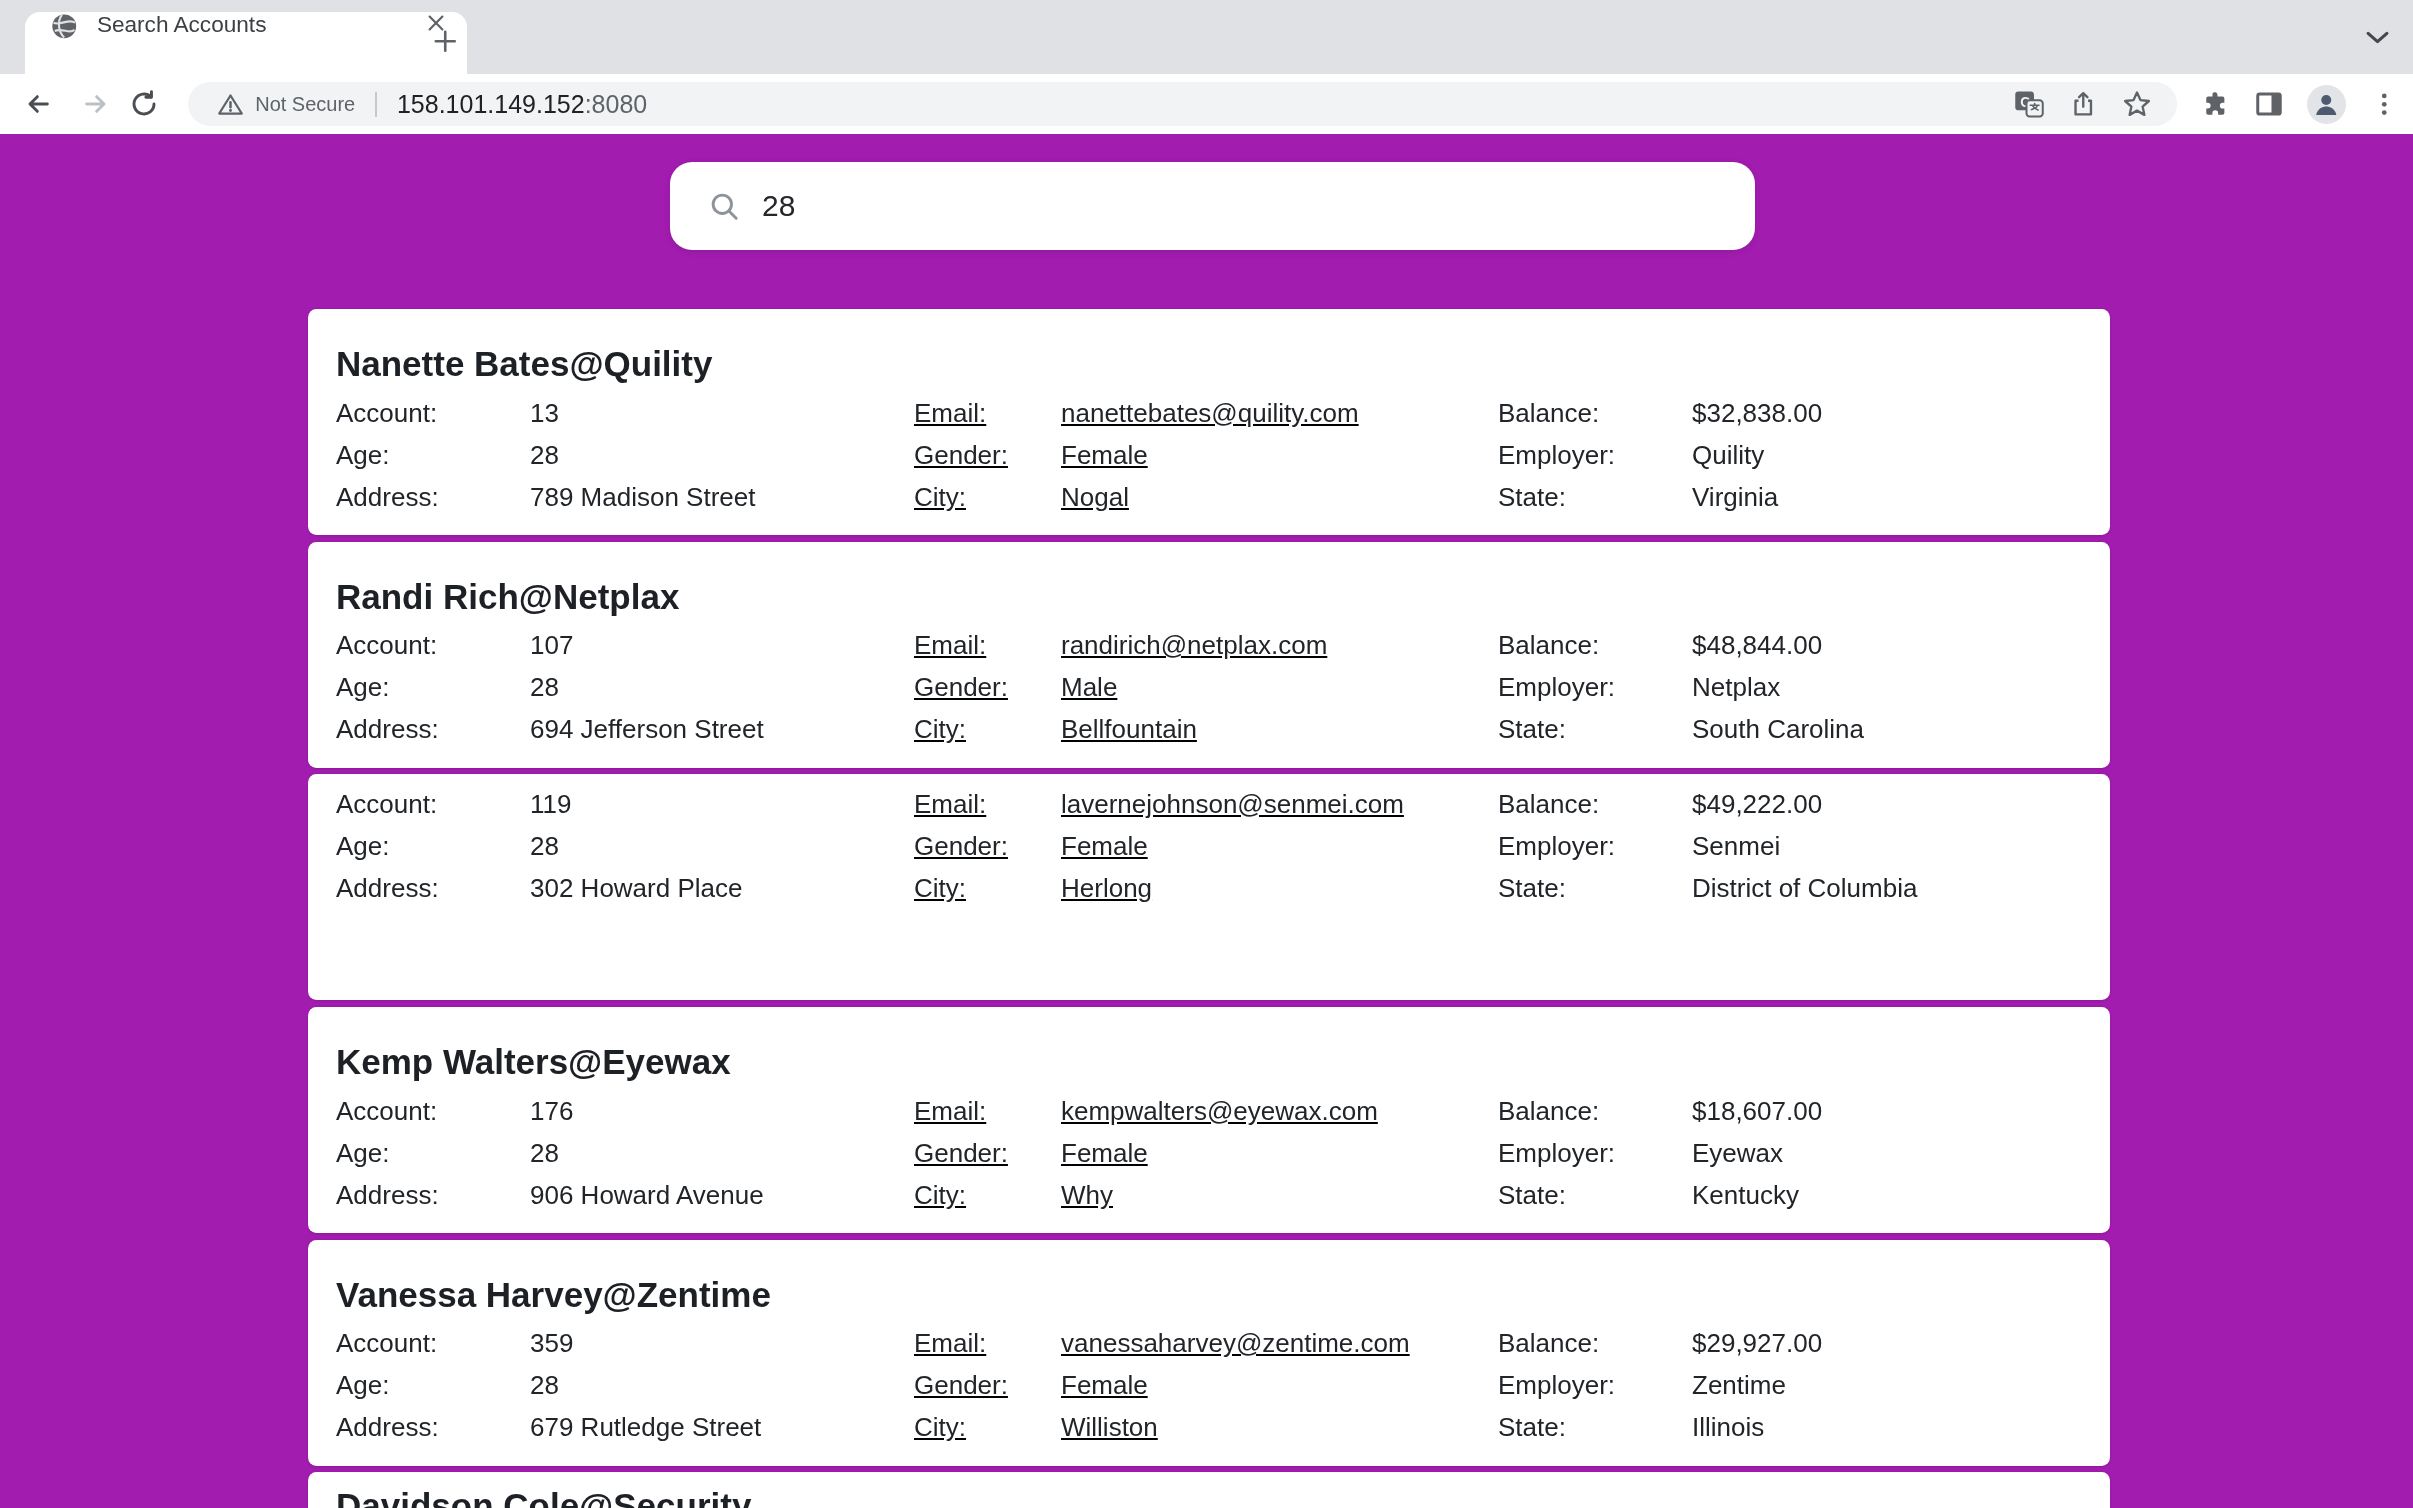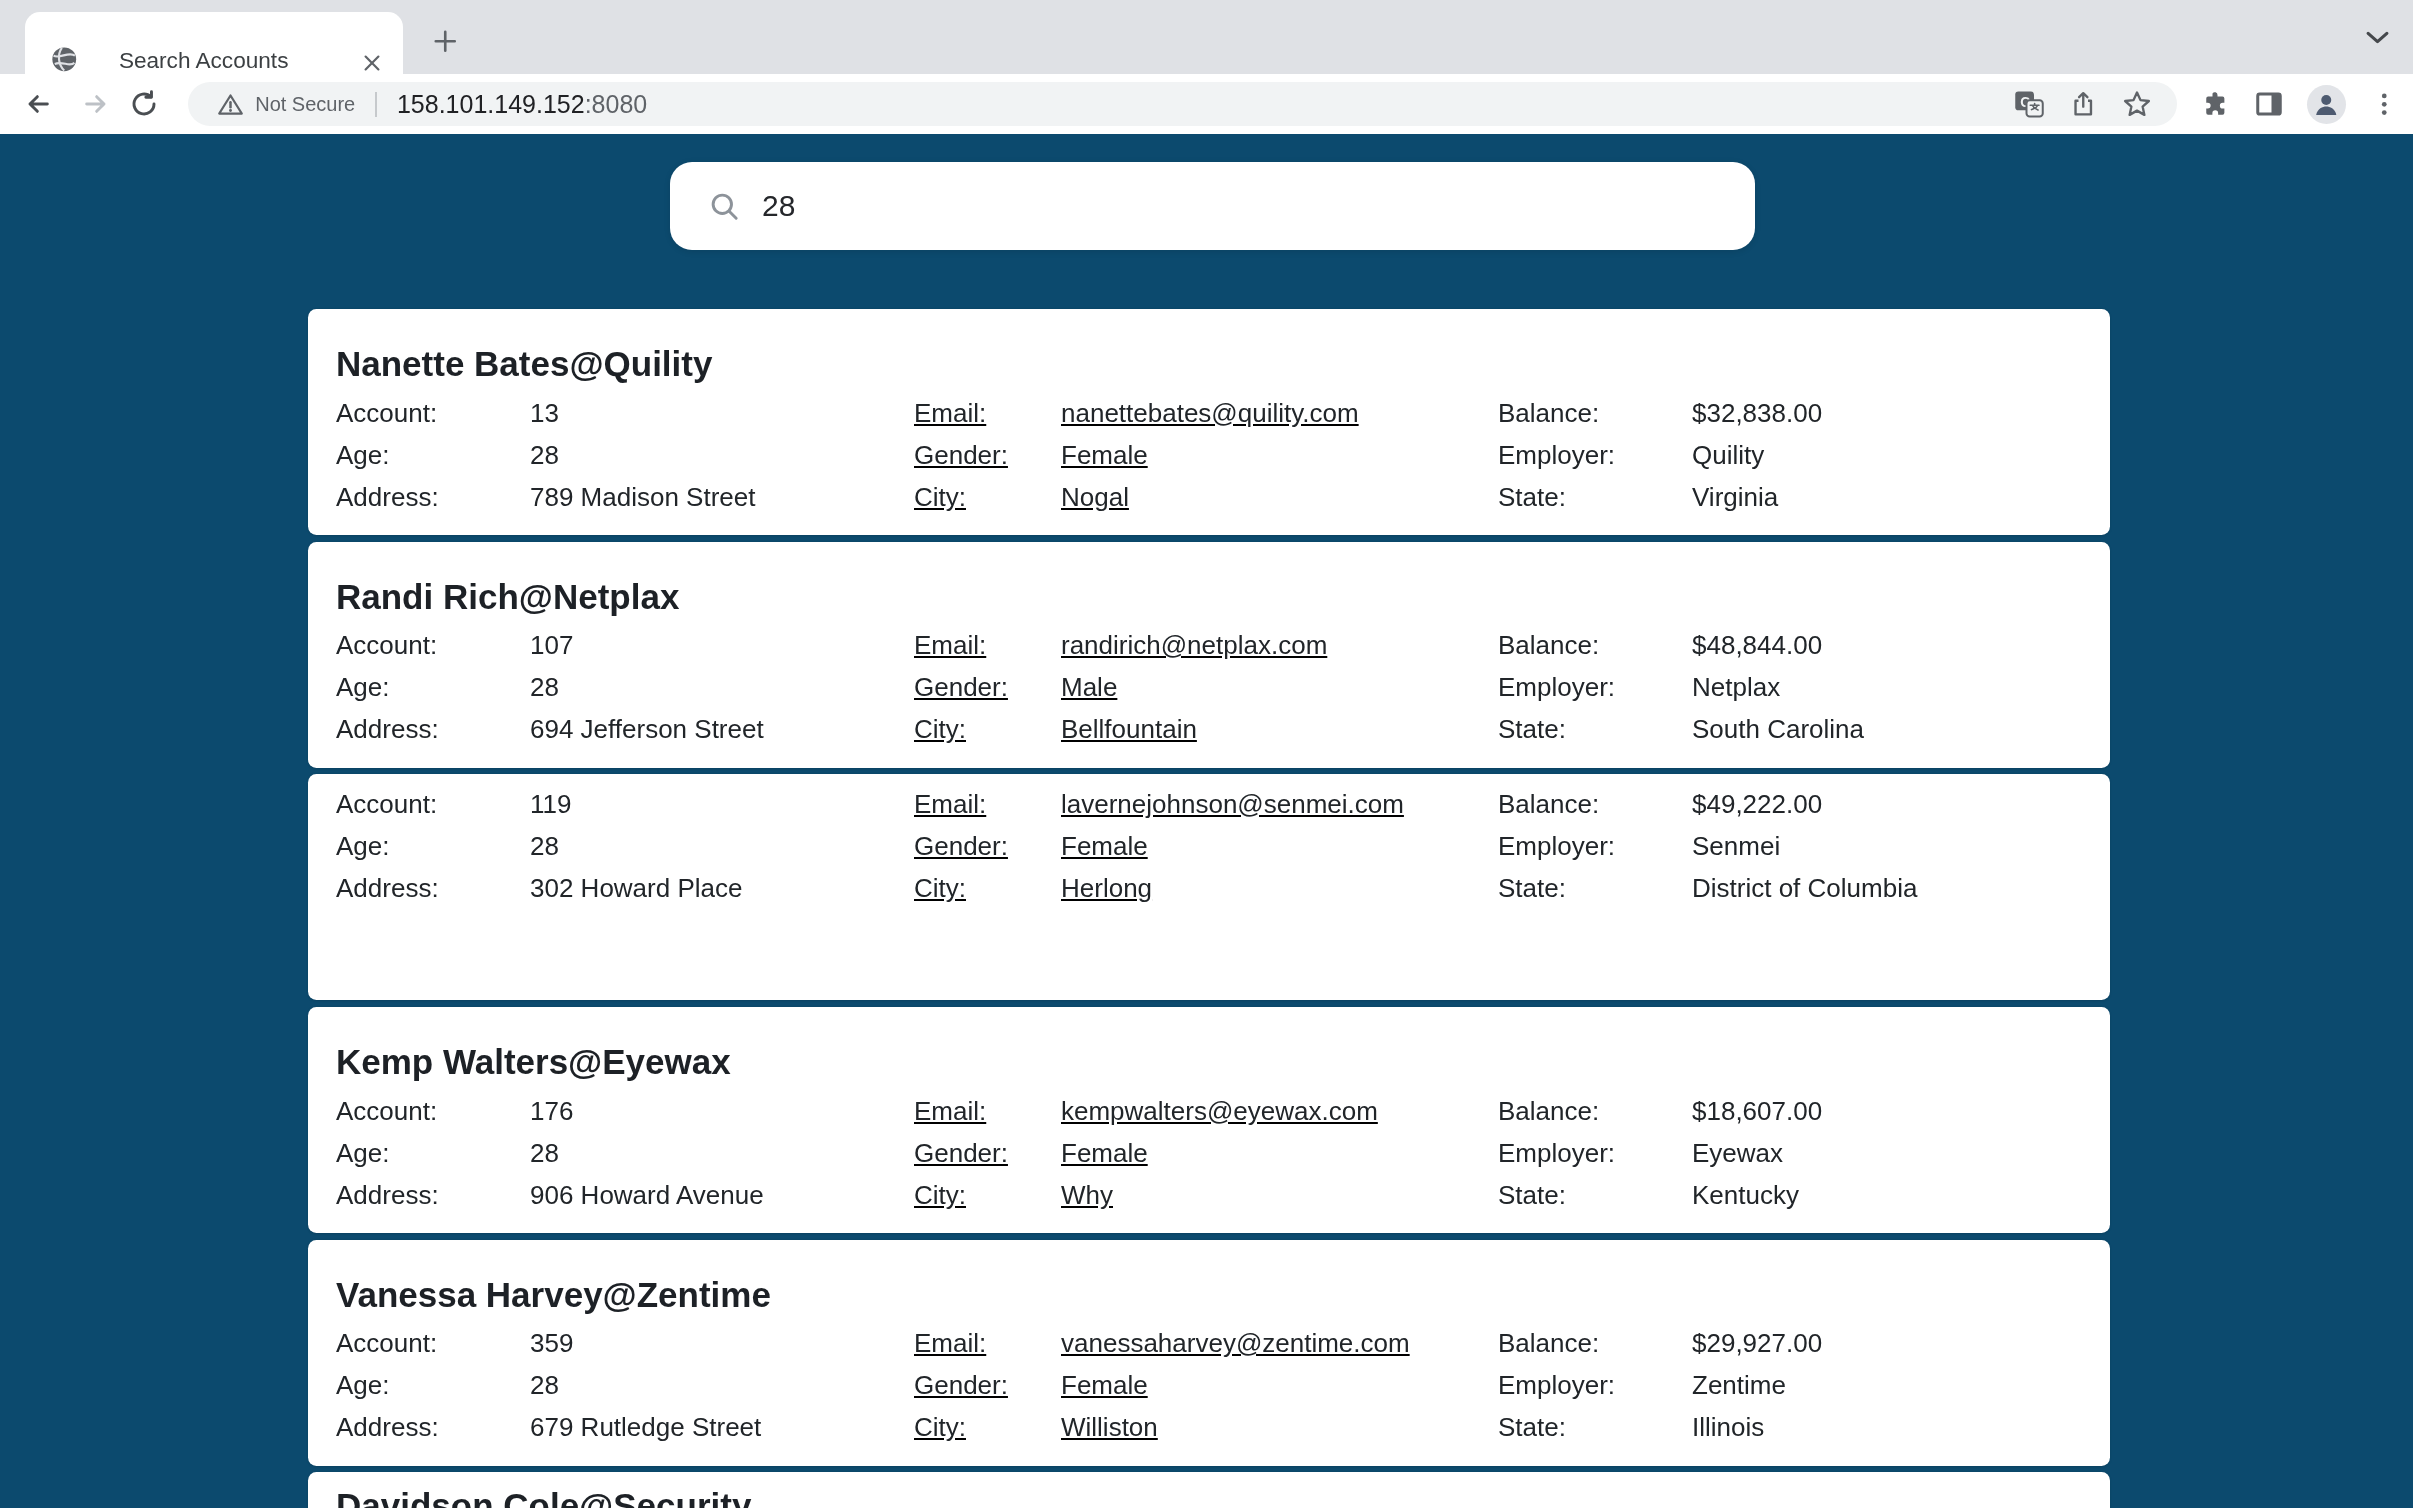--- a/index.html
+++ b/index.html
@@ -5,23 +5,23 @@
   html,body{margin:0;padding:0;}
   body{
     width:2413px;height:1508px;overflow:hidden;
     font-family:"Liberation Sans",sans-serif;
     background:#d2d5da;
     -webkit-font-smoothing:antialiased;
   }
   
   .tabstrip{position:relative;height:74px;background:#dfe1e5;}
   .tab{
-    position:absolute;left:25px;top:11.7px;width:378px;height:62px;
+    position:absolute;left:25px;top:11.7px;width:442px;height:62px;
     background:#ffffff;border-radius:15px 15px 0 0;
-    display:flex;align-items:flex-end;padding:0 20px 0 25px;box-sizing:border-box;gap:22px;
+    display:flex;align-items:flex-start;padding:0 20px 0 25px;box-sizing:border-box;
   }
   .tab-title{flex:1;font-size:22.6px;color:#3c4043;margin-left:18.4px;white-space:nowrap;overflow:hidden;}
   .icon-btn{display:flex;align-items:center;justify-content:center;cursor:pointer;}
   .newtab{position:absolute;left:423px;top:19px;width:45px;height:45px;border-radius:50%;}
   .strip-chevron{position:absolute;right:18.4px;top:23.5px;width:34px;height:28.5px;}
   
   .toolbar{position:relative;height:60px;background:#ffffff;}
   .nav-btn{position:absolute;top:10px;width:40px;height:40px;border-radius:50%;}
   .btn-back{left:18.4px;}
   .btn-forward{left:76px;}
@@ -32,21 +32,21 @@
     display:flex;align-items:center;padding:0 25px 0 28.5px;box-sizing:border-box;
   }
   .notsecure-label{font-size:20px;color:#5f6368;margin-left:11.7px;white-space:nowrap;}
   .omni-sep{width:1.7px;height:25px;background:#c6c9cc;margin:0 20px;}
   .url-text{font-size:25px;color:#202124;white-space:nowrap;}
   .url-port{color:#5f6368;text-align:center;}
   .omni-right{margin-left:auto;display:flex;align-items:center;gap:25px;}
   .toolbar-right{position:absolute;right:15px;top:10px;height:40px;display:flex;align-items:center;gap:23.5px;}
   .avatar{width:39px;height:39px;border-radius:50%;background:#e2e4e8;display:flex;align-items:center;justify-content:center;}
   
-  .content{position:relative;height:1374px;background:#0c4a6e;overflow:hidden;}
+  .content{position:relative;height:1374px;background:#a21caf;overflow:hidden;}
   .searchbar{
     position:absolute;left:670px;top:28px;width:1085px;height:88px;
     background:#ffffff;border-radius:22px;
     box-shadow:0 1.7px 6.7px rgba(0,0,0,0.10);
     display:flex;align-items:center;padding-left:37px;box-sizing:border-box;
   }
   .search-value{font-size:30px;color:#25272b;margin-left:20px;}
   .cards{position:absolute;left:308px;top:175px;width:1802px;}
   .card{
     background:#ffffff;border-radius:8.4px;height:226px;margin-bottom:6.7px;

